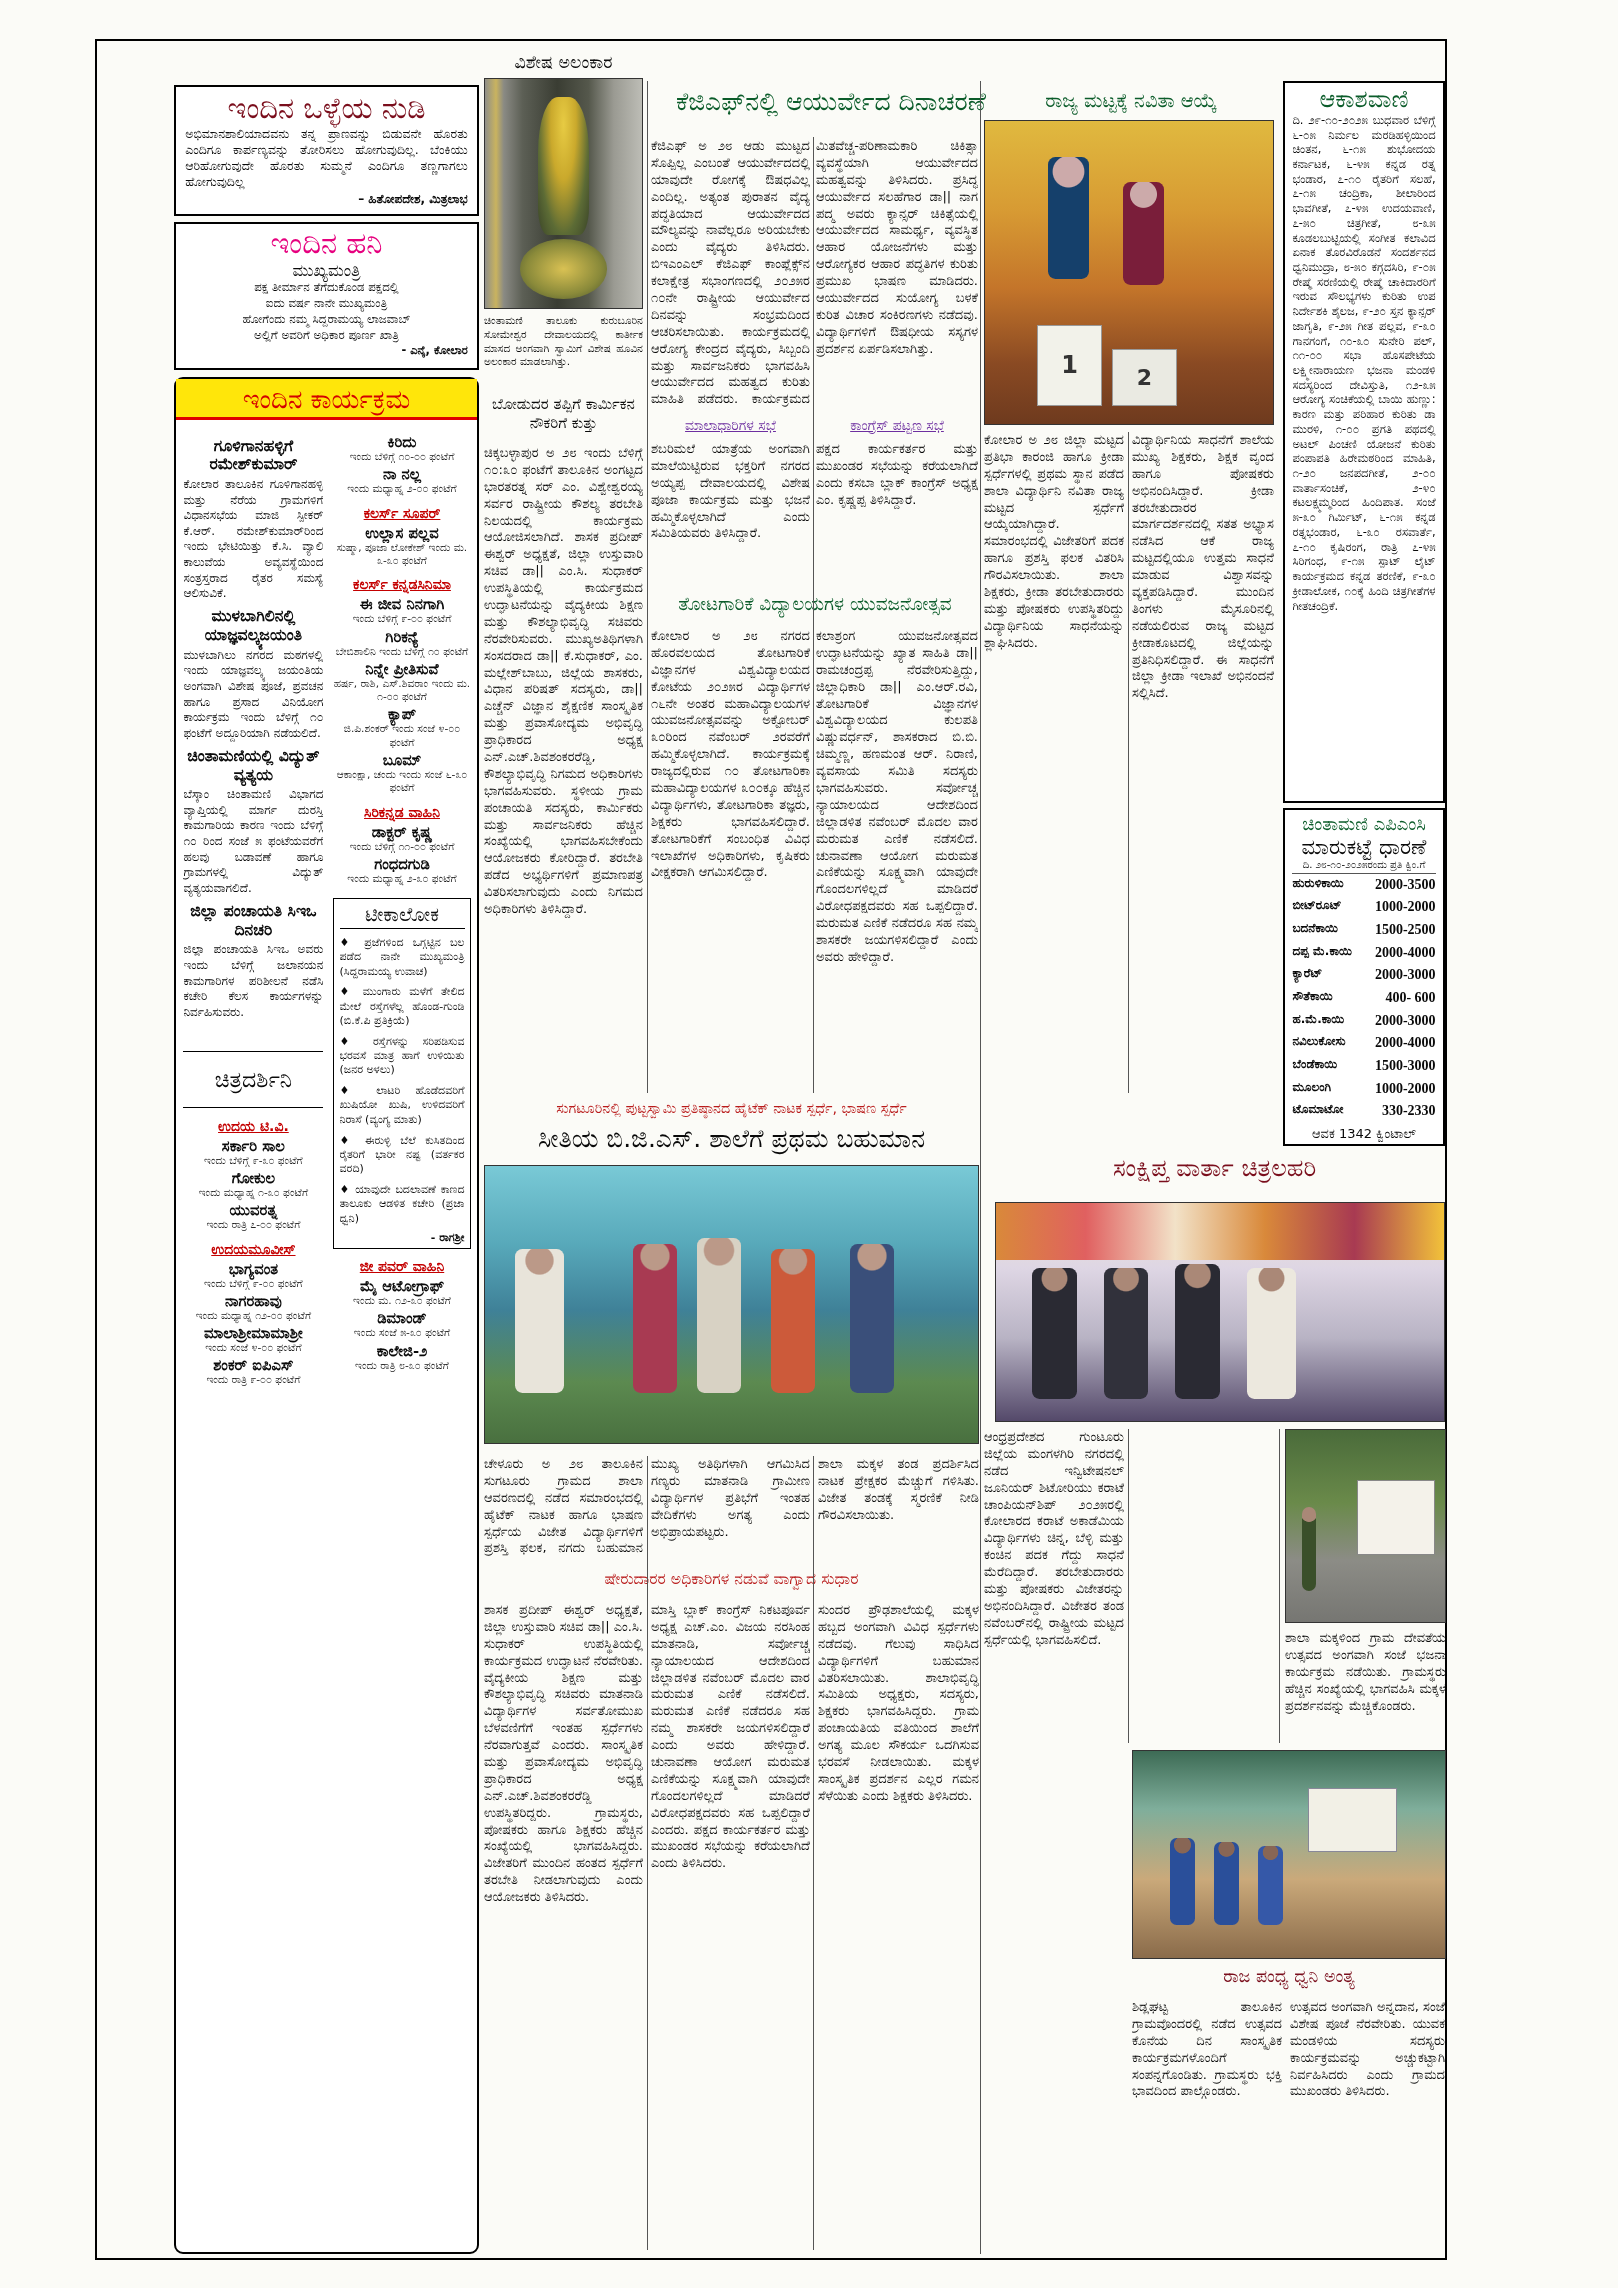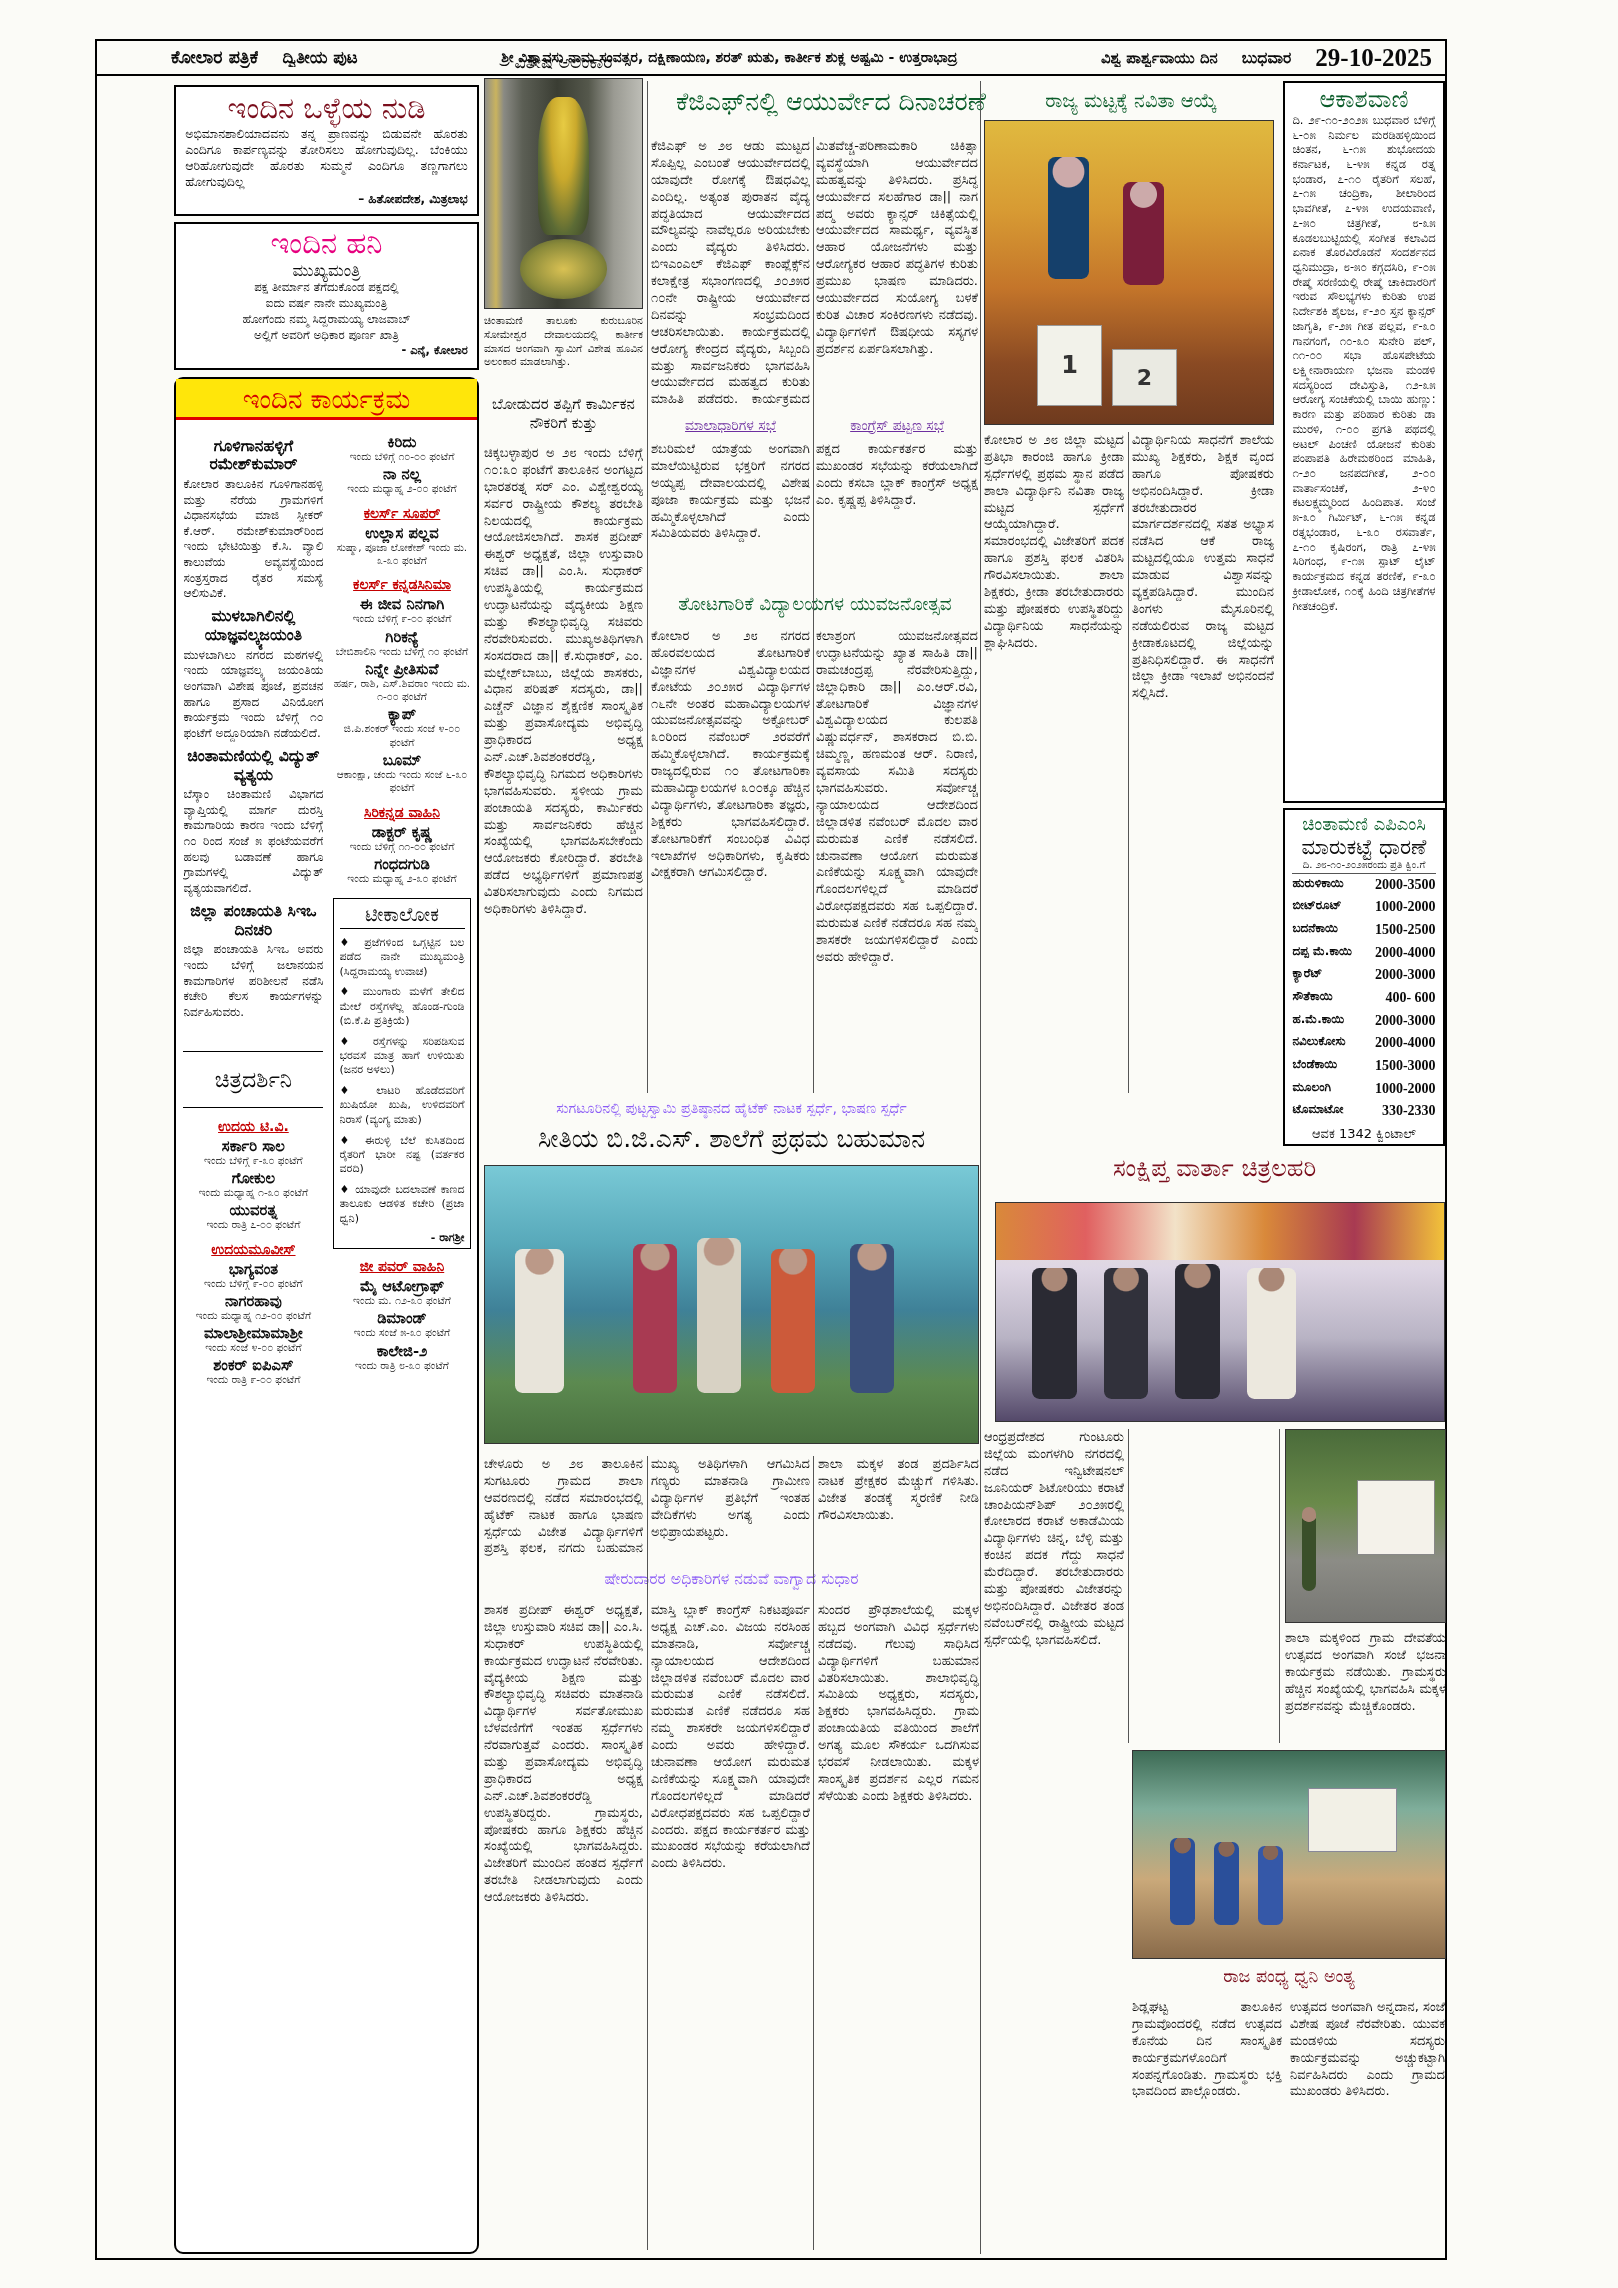--- a/index.html
+++ b/index.html
@@ -7,21 +7,21 @@
          font-family:"DejaVu Sans","Liberation Sans",sans-serif;color:#0a0a0a;}
   .b{position:absolute;box-sizing:border-box;}
   .frame{border:2.8px solid #000;}
   .bx{border:2.3px solid #000;background:#fff;}
   .hdC{font-weight:normal;text-align:center;}
   .j{text-align:justify;overflow:hidden;font-size:13px;line-height:1.30;word-break:break-word;}
   .j2{text-align:justify;overflow:hidden;font-size:11.5px;line-height:1.28;word-break:break-word;}
   .vr{position:absolute;width:0.9px;background:#555;}
   .maroon{color:#7a0e1c;}
   .pink{color:#e6007e;}
-  .red{color:#8b5cf6;}
+  .red{color:#b91c1c;}
   .green{color:#0b5c2a;}
   .purple{color:#6d2fa0;}
   .mh{display:flex;align-items:center;height:100%;font-weight:bold;}
   .mh span{white-space:nowrap;overflow:hidden;}
   .subhead{font-weight:bold;font-size:15.7px;text-align:center;line-height:1.2;margin:5.5px 0 2.8px 0;}
   .evbody{text-align:justify;font-size:12px;line-height:1.3;}
   .film{font-weight:bold;font-size:14.8px;text-align:center;margin-top:2px;line-height:1.15;}
   .fmeta{font-size:10.6px;text-align:center;line-height:1.25;color:#222;}
   .chan{color:#c40000;text-decoration:underline;font-weight:bold;font-size:14px;text-align:center;margin-top:9.2px;}
   .photo{overflow:hidden;}
@@ -31,30 +31,20 @@
   .mrow .mp{font-weight:bold;font-family:"Liberation Serif","DejaVu Serif",serif;font-size:14px;}
   .bullet{font-size:11px;line-height:1.3;text-align:justify;margin-top:6.5px;}
 </style>
 </head>
 <body>
 
 <div id="stage">
 
   <div class="b frame" style="left:95px;top:39px;width:1352px;height:2221px;"></div>
 
-  <div class="b" style="left:95px;top:39px;width:1352px;height:37px;border:2.8px solid #000;">
-    <div class="mh" style="padding:0 13px 0 74px;gap:24px;">
-      <span style="font-size:17.5px;">ಕೋಲಾರ ಪತ್ರಿಕೆ</span>
-      <span style="font-size:16.6px;">ದ್ವಿತೀಯ ಪುಟ</span>
-      <span style="font-size:14px;flex:1;text-align:center;">ಶ್ರೀ ವಿಶ್ವಾವಸು ನಾಮ ಸಂವತ್ಸರ, ದಕ್ಷಿಣಾಯಣ, ಶರತ್ ಋತು, ಕಾರ್ತೀಕ ಶುಕ್ಲ ಅಷ್ಟಮಿ - ಉತ್ತರಾಭಾದ್ರ</span>
-      <span style="font-size:14.8px;">ವಿಶ್ವ ಪಾರ್ಶ್ವವಾಯು ದಿನ</span>
-      <span style="font-size:15.7px;">ಬುಧವಾರ</span>
-      <span style="font-size:25px;font-family:'Liberation Serif','DejaVu Serif',serif;">29-10-2025</span>
-    </div>
-  </div>
 
   <div class="b bx" style="left:174px;top:222px;width:305px;height:148px;padding:1.8px 9.2px;">
     <div class="hdC pink" style="font-size:29px;">ಇಂದಿನ ಹನಿ</div>
     <div class="hdC" style="font-size:16.6px;">ಮುಖ್ಯಮಂತ್ರಿ</div>
     <div style="text-align:center;font-size:11.8px;line-height:1.35;">
       <div>ಪಕ್ಷ ತೀರ್ಮಾನ ತೆಗೆದುಕೊಂಡ ಪಕ್ಷದಲ್ಲಿ</div>
       <div>ಐದು ವರ್ಷ ನಾನೇ ಮುಖ್ಯಮಂತ್ರಿ</div>
       <div>ಹೋಗೆಂದು ನಮ್ಮ ಸಿದ್ದರಾಮಯ್ಯ ಲಾಜವಾಬ್</div>
       <div>ಅಲ್ಲಿಗೆ ಅವರಿಗೆ ಅಧಿಕಾರ ಪೂರ್ಣ ಖಾತ್ರಿ</div>
     </div>

